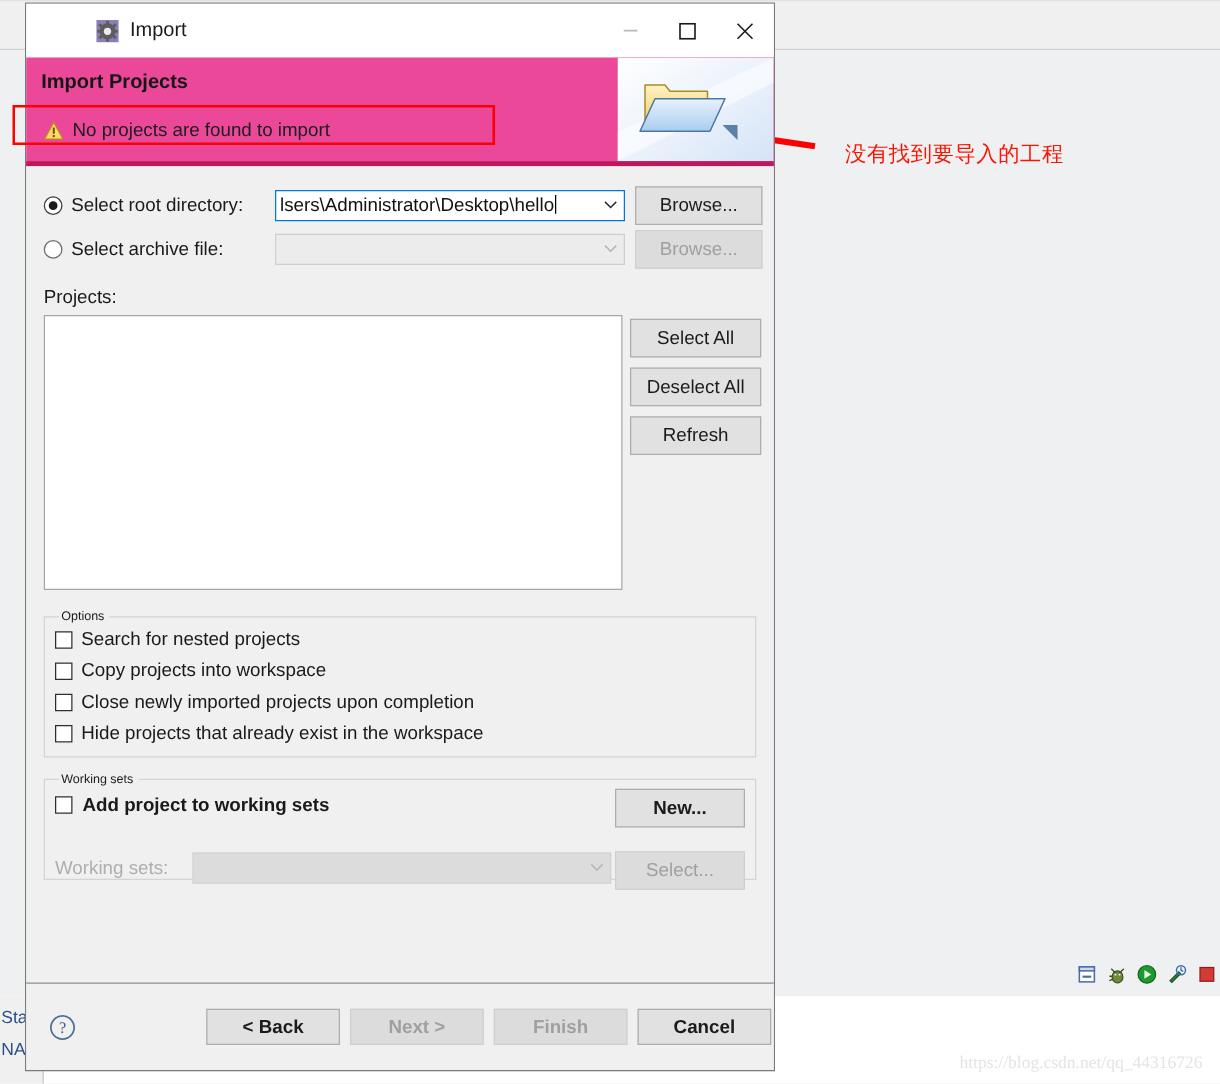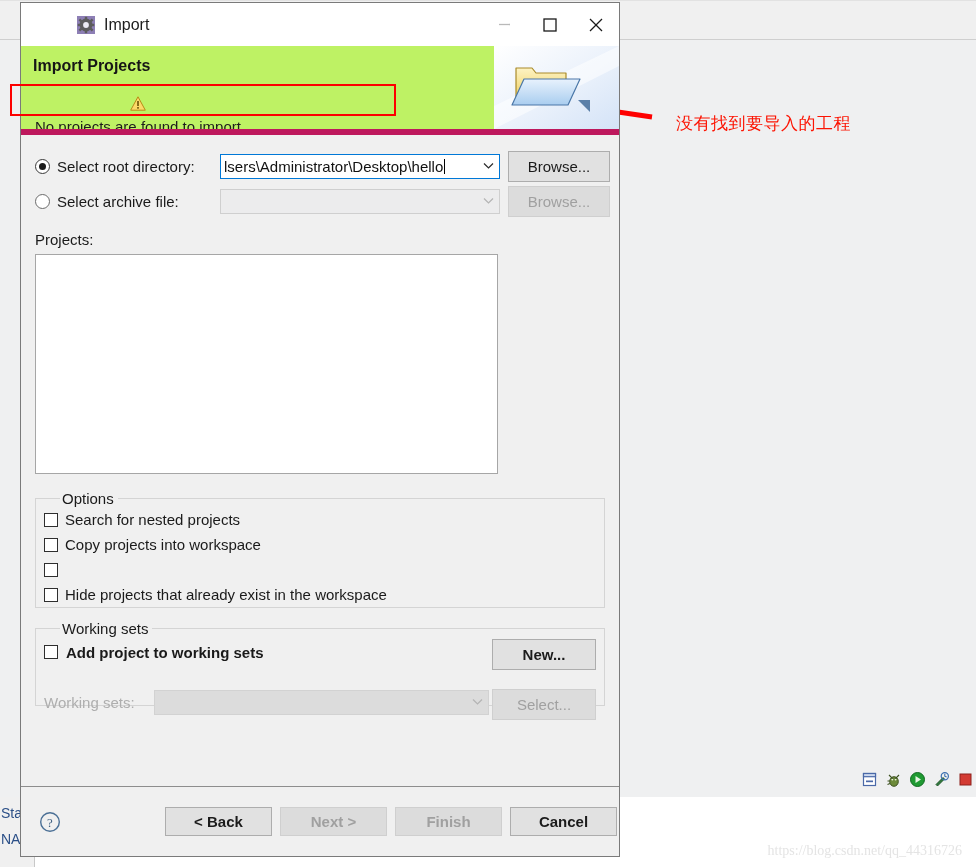--- a/index.html
+++ b/index.html
@@ -154,45 +154,44 @@
   }
   .win-btn {
     width: 46px; height: 43px;
     display: flex; align-items: center; justify-content: center;
   }
   .win-btn svg { display: block; }
 
   
   #dialog-header {
     height: 83px;
-    background: #bef264;
-    position: relative;
-    flex: none;
-    border-bottom: 6px solid #be185d;
+    background: #ec4899;
+    position: relative;
+    flex: none;
+    border-bottom: 4px solid #be185d;
     overflow: hidden;
   }
   #header-graphic {
     position: absolute;
     right: 0; top: 0;
     width: 125px; height: 83px;
   }
   #page-title {
     position: absolute;
     left: 12px; top: 11px;
     font-size: 16px;
     font-weight: bold;
     color: #161616;
   }
   #message-row {
     position: absolute;
     left: 14px; top: 50px;
     display: flex;
     align-items: center;
     gap: 7px;
-    flex-direction: column;
   }
   #warning-icon { width: 16px; height: 15px; flex: none; }
   #message-text {
     font-size: 15px;
     color: #1d1d1d;
   }
 
   
   #dialog-body {
     flex: 1 1 auto;
@@ -321,24 +320,24 @@
   }
   .btn-side { width: 105px; }
 
   fieldset.group {
     border: 1px solid #d4d4d4;
     margin: 0;
     padding: 0 8px 8px 8px;
     box-sizing: border-box;
   }
   fieldset.group legend {
-    font-size: 15px;
+    font-size: 10px;
     color: #1a1a1a;
     padding: 0 4px 0 2px;
-    margin-left: 16px;
+    margin-left: 3px;
   }
   #options-group { margin-top: 16px; height: 118px; }
   #workingsets-group { margin-top: 12px; height: 86px; position: relative; }
 
   .cbrow {
     display: flex;
     align-items: center;
     gap: 7px;
     height: 25px;
   }
@@ -577,34 +576,40 @@
           </span>
         </div>
         <div class="btn btn-browse disabled">Browse...</div>
       </div>
     </div>
 
     <div id="projects-label">Projects:</div>
 
     <div id="projects-area">
       <div id="projects-list"></div>
+      <div id="projects-side-buttons">
+        <div class="btn btn-side">Select All</div>
+        <div class="btn btn-side">Deselect All</div>
+        <div class="btn btn-side">Refresh</div>
+      </div>
     </div>
 
     <fieldset class="group" id="options-group">
       <legend>Options</legend>
       <div class="cbrow">
         <span class="checkbox"></span>
         <span class="cblabel">Search for nested projects</span>
       </div>
       <div class="cbrow">
         <span class="checkbox"></span>
         <span class="cblabel">Copy projects into workspace</span>
       </div>
       <div class="cbrow">
         <span class="checkbox"></span>
+        <span class="cblabel">Close newly imported projects upon completion</span>
       </div>
       <div class="cbrow">
         <span class="checkbox"></span>
         <span class="cblabel">Hide projects that already exist in the workspace</span>
       </div>
     </fieldset>
 
     <fieldset class="group" id="workingsets-group">
       <legend>Working sets</legend>
       <div id="ws-row1">

